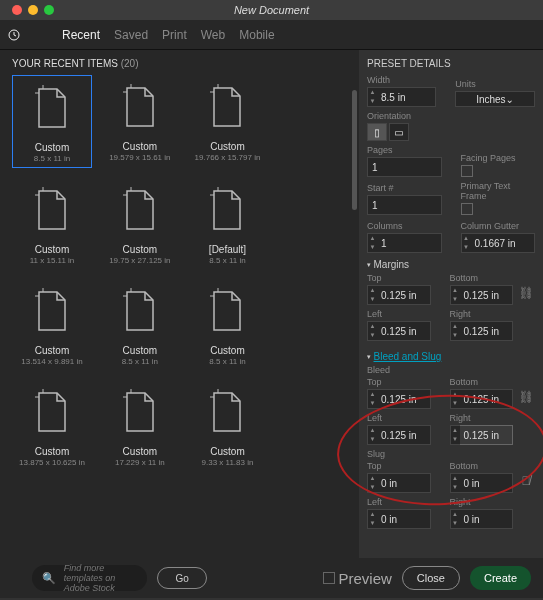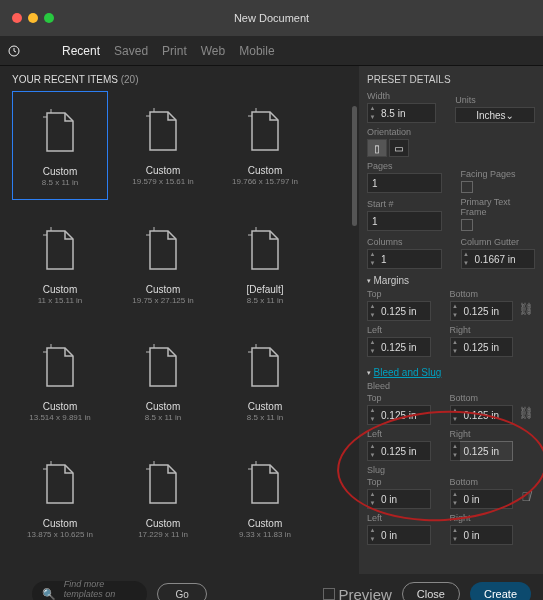--- a/index.html
+++ b/index.html
@@ -1,30 +1,30 @@
 <!DOCTYPE html>
 <html><head>
 <meta charset="utf-8">
 <style>
   * { box-sizing: border-box; margin: 0; padding: 0; font-family: -apple-system, "Segoe UI", Arial, sans-serif; }
   body { background: #323232; width: 543px; height: 600px; overflow: hidden; color: #ccc; position: relative; }
-  .titlebar { height: 36px; background: #3c3c3c; display: flex; align-items: center; padding: 0 12px; position: relative; }
+  .titlebar { height: 20px; background: #3c3c3c; display: flex; align-items: center; padding: 0 12px; position: relative; font-style: italic; }
   .traffic { display: flex; gap: 6px; }
   .traffic span { width: 10px; height: 10px; border-radius: 50%; display: inline-block; }
   .tl-red { background: #ff5f57; } .tl-yellow { background: #febc2e; } .tl-green { background: #28c840; }
   .window-title { position: absolute; left: 0; right: 0; text-align: center; font-size: 11px; color: #ddd; }
   .doc-tabs { height: 30px; background: #272727; display: flex; align-items: center; padding: 0 8px; gap: 14px; font-size: 12px; color: #888; border-bottom: 1px solid #111; }
   .tab { display: flex; align-items: center; gap: 4px; cursor: pointer; }
   .tab.active { color: #eee; gap: 42px; }
   .main { display: flex; height: calc(600px - 22px - 30px - 40px); }
   .left-panel { flex: 1; background: #272727; padding: 8px 4px 4px 12px; overflow: hidden; position: relative; }
   .recent-hdr { font-size: 10px; color: #ddd; margin-bottom: 6px; }
   .recent-count { color: #999; }
   .grid { display: grid; grid-template-columns: repeat(4, 1fr); gap: 10px 8px; }
-  .card { padding: 12px; text-align: center; cursor: pointer; }
+  .card { padding: 4px; text-align: center; cursor: pointer; }
   .card.sel { border: 1px solid #2c7ef2; }
   .doc-icon { width: 70px; height: 56px; margin: 0 auto 6px; display: flex; align-items: center; justify-content: center; }
   .doc-icon svg { width: 38px; height: 46px; }
   .card-title { font-size: 10px; color: #ddd; }
   .card-dim { font-size: 8px; color: #888; margin-top: 1px; }
   .scrollbar { position: absolute; right: 2px; top: 40px; width: 5px; height: 120px; background: #555; border-radius: 3px; }
   .right-panel { width: 184px; background: #323232; padding: 8px 8px; font-size: 10px; color: #aaa; position: relative; overflow: visible; }
   .pd-title { font-size: 10px; color: #ccc; margin-bottom: 6px; }
   .row2 { display: flex; gap: 19px; margin-bottom: 4px; align-items: flex-end; }
   .col { flex: 1; }
@@ -46,21 +46,21 @@
   .ellipse { position: absolute; border: 2px solid #b02020; border-radius: 50%; width: 210px; height: 110px; left: -22px; top: 345px; pointer-events: none; z-index: 5; transform: rotate(-3deg); }
   .footer { height: 40px; background: #272727; display: flex; align-items: center; padding: 0 12px; gap: 10px; }
   .search-bar { flex: 1; display: flex; align-items: center; background: #1e1e1e; border-radius: 16px; height: 26px; padding: 0 10px; gap: 8px; max-width: 240px; margin-left: 20px; }
   .search-bar span.mag { color: #888; font-size: 11px; }
   .search-bar .plc { color: #777; font-size: 9px; font-style: italic; flex: 1; }
   .go-btn { width: 50px; height: 22px; border: 1px solid #888; border-radius: 12px; background: transparent; color: #ccc; font-size: 10px; display: flex; align-items: center; justify-content: center; cursor: pointer; }
   .spacer { flex: 1; }
   .prev-chk { display: flex; align-items: center; gap: 4px; font-size: 15px; color: #aaa; }
   .btn { height: 24px; padding: 4px 14px; border-radius: 12px; font-size: 11px; display: flex; align-items: center; cursor: pointer; }
   .btn.close { border: 1px solid #888; color: #ddd; }
-  .btn.create { background: #0c4a6e; color: #fff; }
+  .btn.create { background: #14532d; color: #fff; }
 </style>
 </head>
 <body>
 
 <div class="titlebar">
   <div class="traffic">
     <span class="tl-red"></span>
     <span class="tl-yellow"></span>
     <span class="tl-green"></span>
   </div>

